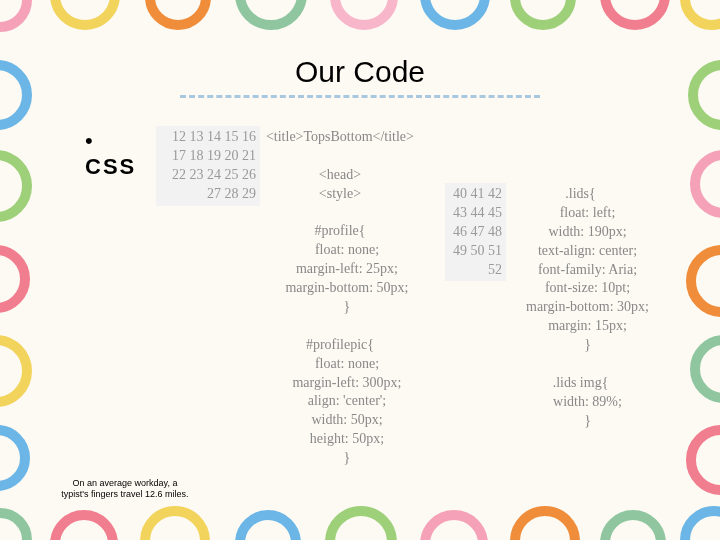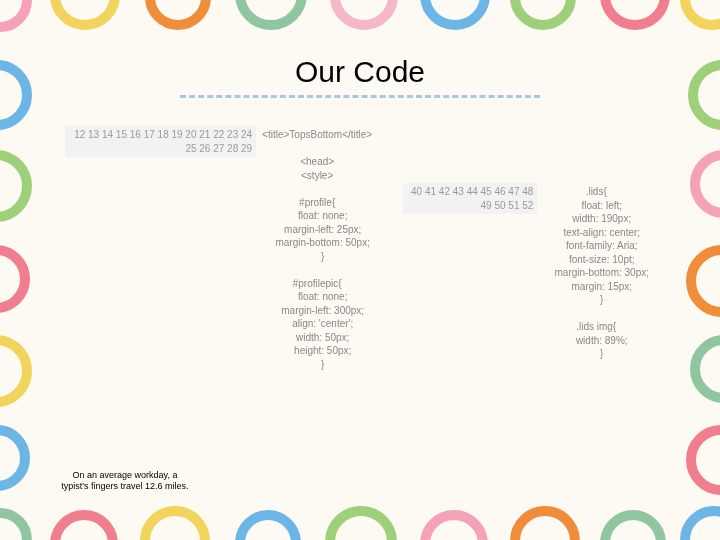--- a/index.html
+++ b/index.html
@@ -57,42 +57,42 @@
     font-weight: bold;
     letter-spacing: 2px;
   }
   .bullet::before {
     content: "• ";
     font-weight: normal;
   }
   .code-col {
     display: flex;
     align-items: flex-start;
-    font-family: Liberation Sans, sans-serif;
-    font-size: 10px;
+    font-family: Liberation Serif, serif;
+    font-size: 14px;
     line-height: 1.35;
   }
   .code-col.col1 { margin-top: -2px; }
   .code-col.col2 { margin-top: 55px; margin-left: 15px; }
   .lineno {
     background: #f2f2f2;
     color: #9a9a9a;
     padding: 2px 4px;
     text-align: right;
     user-select: none;
   }
   .code {
     color: #888;
     padding: 2px 6px;
     white-space: pre;
     text-align: center;
   }
   .fact-box {
     position: absolute;
-    bottom: 48px;
+    bottom: 40px;
     left: 60px;
     width: 130px;
     text-align: center;
     font-size: 9px;
     line-height: 1.25;
     color: #000;
   }
 </style>
 </head>
 <body>
@@ -126,20 +126,23 @@
     <div class="circle" style="top: 506px; left: 510px; width: 70px; height: 70px; border-color: rgb(240, 141, 58);"></div>
     <div class="circle" style="top: 510px; left: 600px; width: 66px; height: 66px; border-color: rgb(143, 198, 160);"></div>
     <div class="circle" style="top: 506px; left: 680px; width: 68px; height: 68px; border-color: rgb(107, 182, 230);"></div>
   </div>
 
 <div class="content">
   <h1 class="title">Our Code</h1>
   <div class="dashed-line"></div>
 
   <div class="body-row">
+    <div class="bullet-section">
+      <div class="bullet">CSS</div>
+    </div>
 
     <div class="code-col col1">
       <div class="lineno" id="ln1">12
 13
 14
 15
 16
 17
 18
 19

